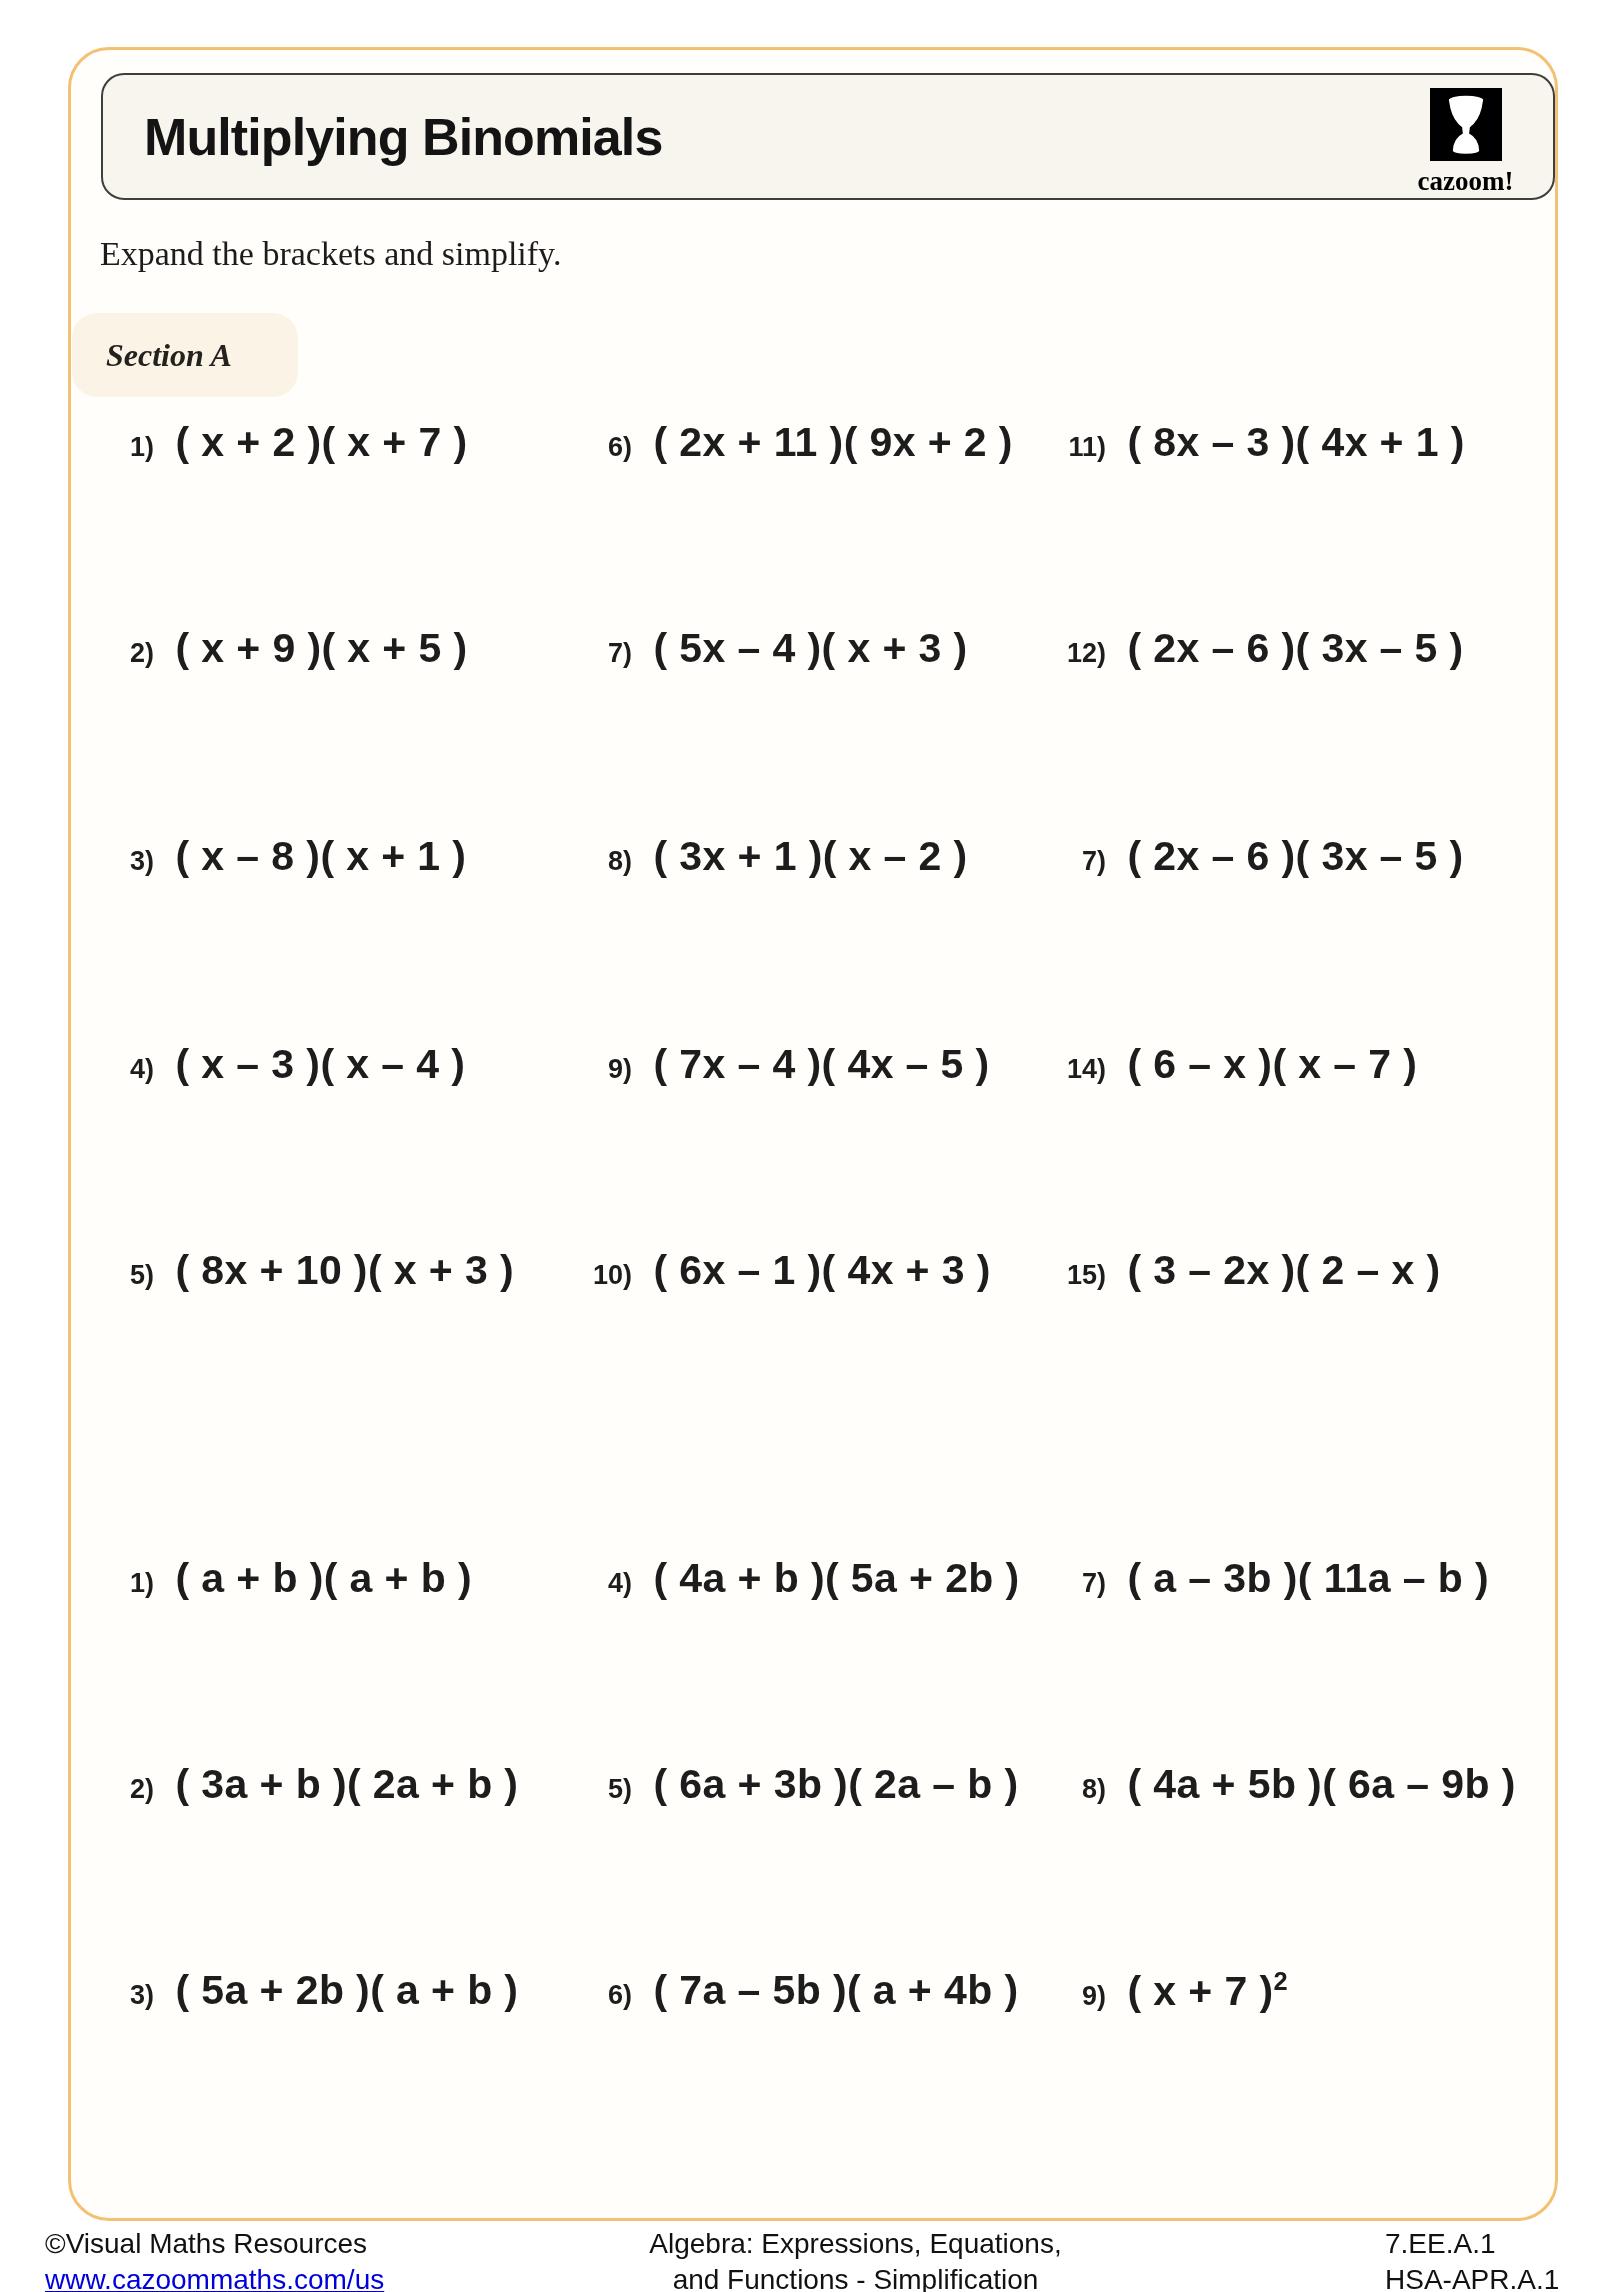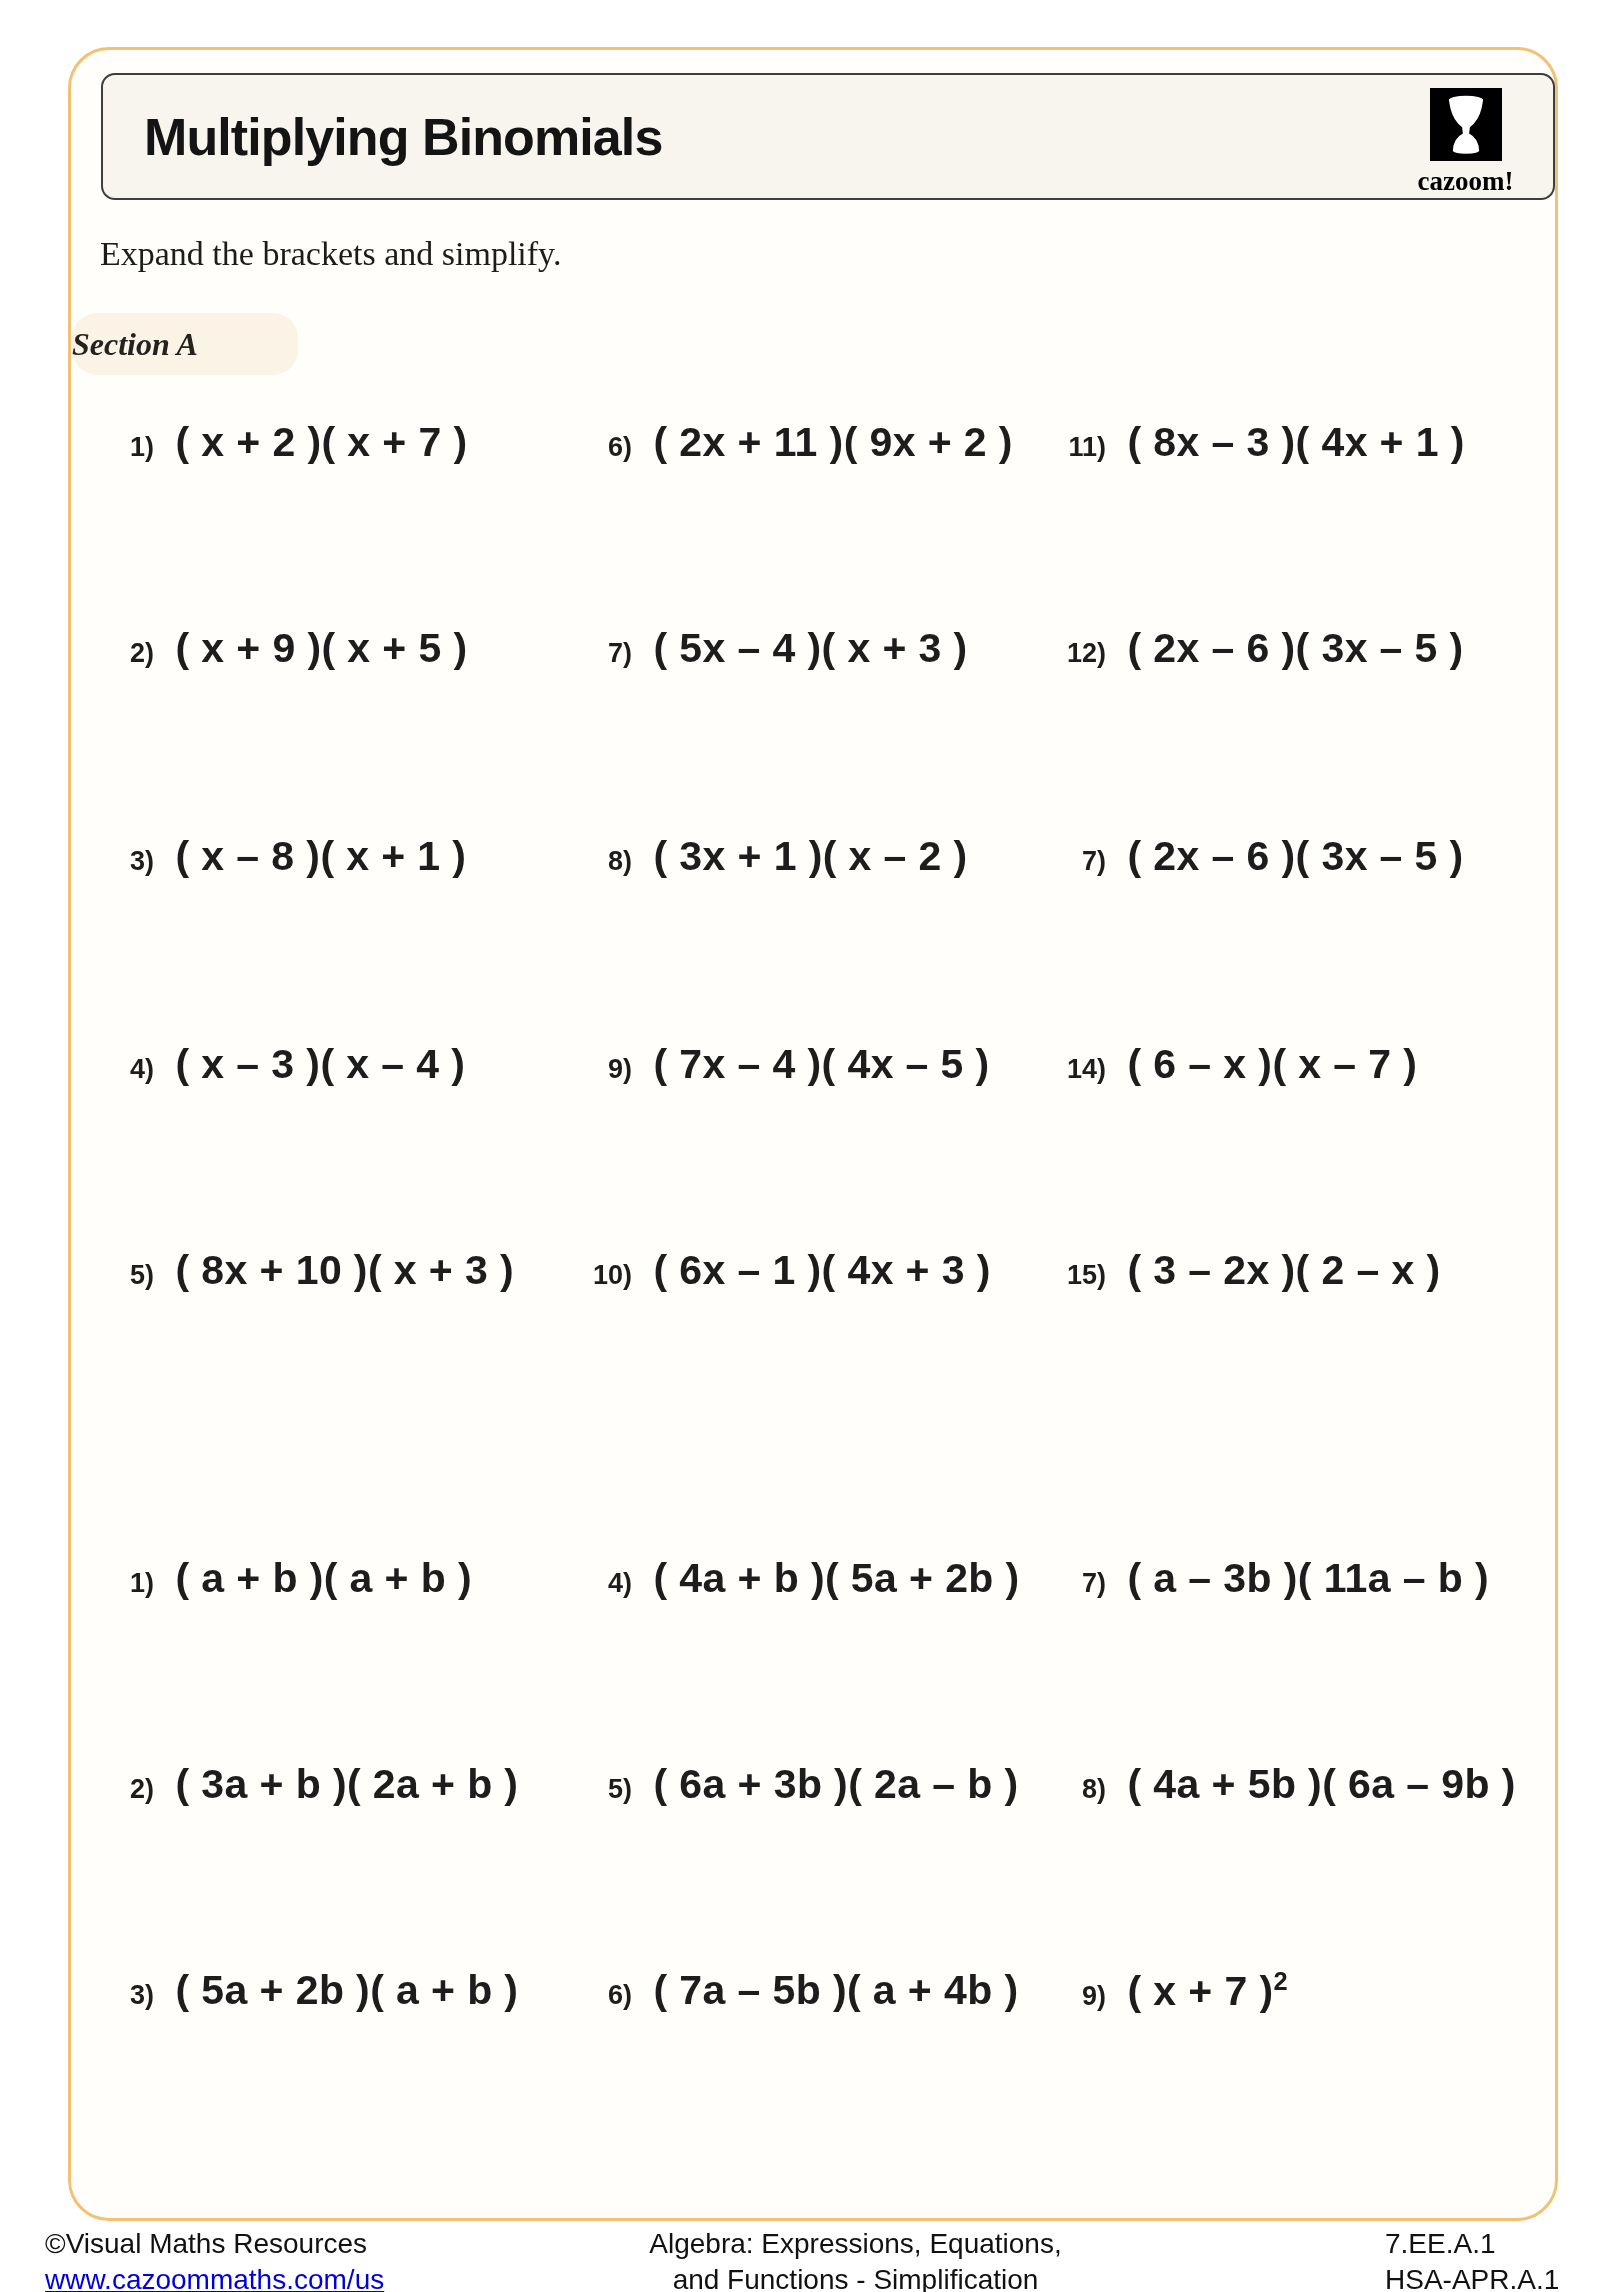--- a/index.html
+++ b/index.html
@@ -6,21 +6,21 @@
   html,body { width:1622px; height:2293px; background:#ffffff; font-family:"Liberation Sans", sans-serif; }
   .page { position:relative; width:1622px; height:2293px; overflow:hidden; }
 
   .sheet-border {
     position:absolute; left:68px; top:47px; width:1490px; height:2174px;
     border:3.6px solid #f3c173; border-radius:41px; background:#fffefa;
   }
 
   .title-box {
     position:absolute; left:101px; top:73px; width:1454px; height:127px;
-    background:#f7f5ee; border:2.7px solid #3e3e3e; border-radius:14px;
+    background:#f7f5ee; border:2.7px solid #3e3e3e; border-radius:23px;
   }
   .title-text {
     position:absolute; left:41px; top:50%; transform:translateY(-50%);
     font-size:52px; font-weight:bold; color:#141414; letter-spacing:-0.9px;
     font-family:"Liberation Sans", sans-serif;
   }
   .logo { position:absolute; right:34px; top:13px; width:107px; text-align:center; }
   .logo-square { display:inline-block; width:72px; height:73px; background:#000000; padding:5.4px 9px; }
   .logo-square svg { width:100%; height:100%; display:block; }
   .logo-word {
@@ -28,23 +28,23 @@
     font-weight:bold; font-size:27px; color:#000; letter-spacing:0px;
   }
 
   .instruction {
     position:absolute; left:100px; top:235px;
     font-family:"Liberation Serif", serif; 
     font-size:34px; color:#1c1c1c;
   }
 
   .section-pill {
-    position:absolute; left:72px; width:226px; height:62px;
+    position:absolute; left:72px; width:226px; height:84px;
     background:#fbf3e6; border-radius:25px;
-    display:flex; align-items:center; 
+    display:flex; align-items:center; padding-left:34px;
   }
   .section-pill.a { top:313px; }
   .section-pill.b { top:1458px; }
   .section-label {
     font-family:"Liberation Serif", serif; font-style:italic; font-weight:bold;
     font-size:32px; color:#24221f;
   }
 
   .problem {
     position:absolute; display:flex; align-items:baseline; white-space:nowrap;

